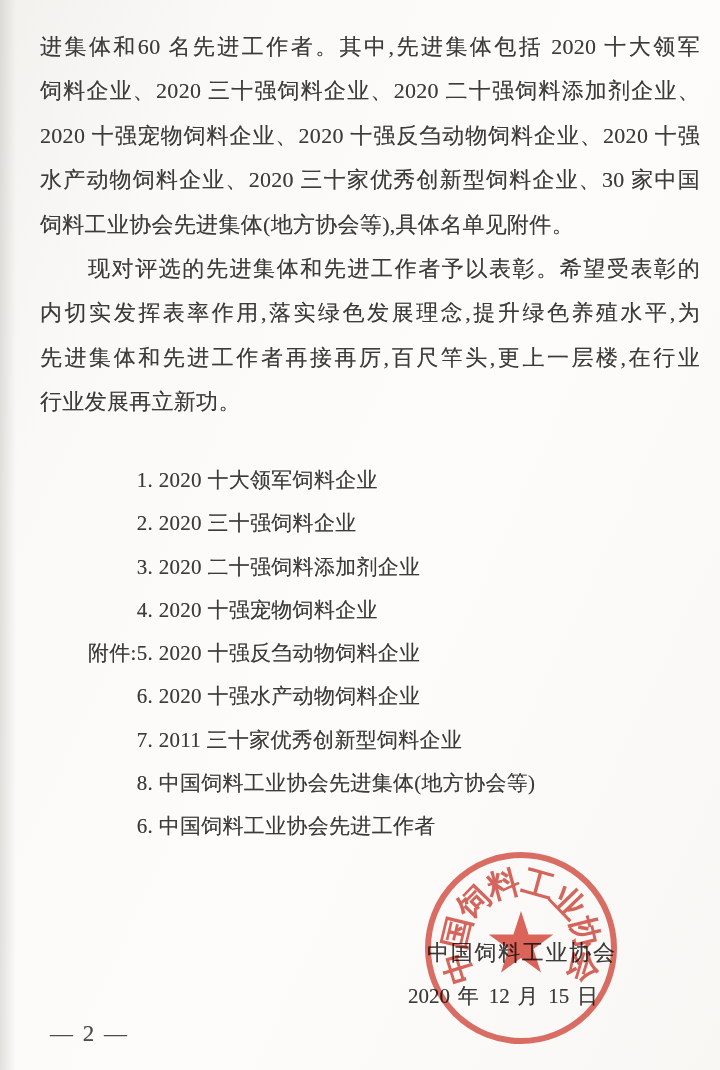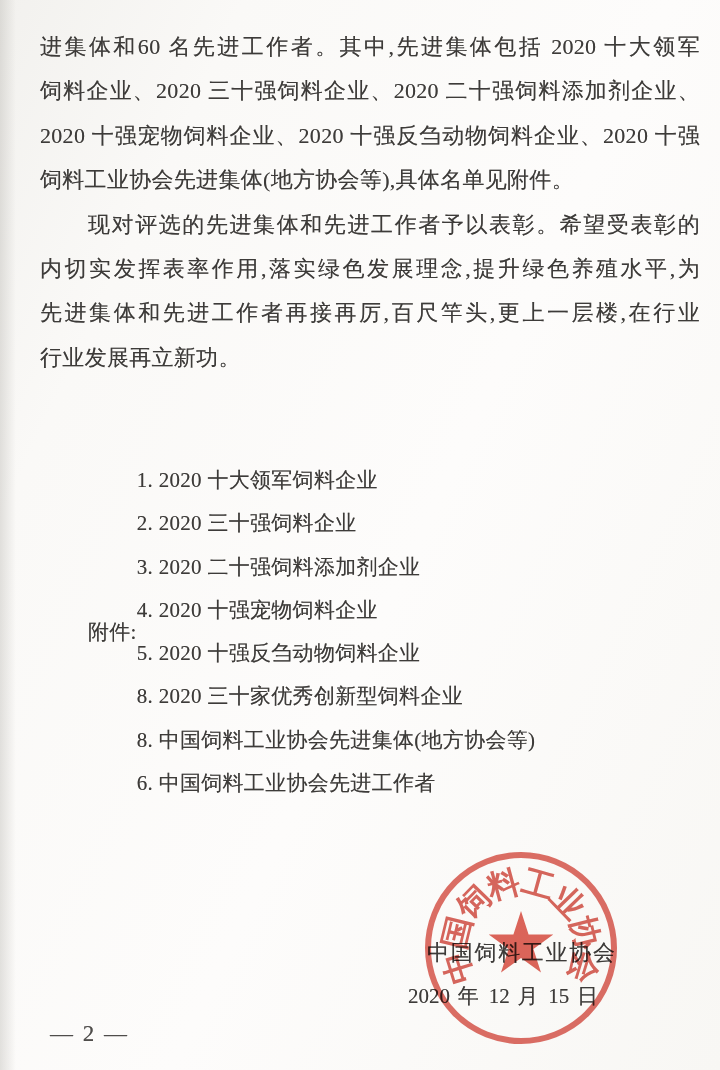--- a/index.html
+++ b/index.html
@@ -58,36 +58,38 @@
 </style>
 </head>
 <body>
 
 <div class="page">
 
   <div class="body-text ink">
     <div class="ln">进集体和60 名先进工作者。其中,先进集体包括 2020 十大领军</div>
     <div class="ln">饲料企业、2020 三十强饲料企业、2020 二十强饲料添加剂企业、</div>
     <div class="ln">2020 十强宠物饲料企业、2020 十强反刍动物饲料企业、2020 十强</div>
+    <div class="ln">水产动物饲料企业、2020 三十家优秀创新型饲料企业、30 家中国</div>
     <div class="ln end">饲料工业协会先进集体(地方协会等),具体名单见附件。</div>
     <div class="ln indent">现对评选的先进集体和先进工作者予以表彰。希望受表彰的</div>
     <div class="ln">内切实发挥表率作用,落实绿色发展理念,提升绿色养殖水平,为</div>
     <div class="ln">先进集体和先进工作者再接再厉,百尺竿头,更上一层楼,在行业</div>
     <div class="ln end">行业发展再立新功。</div>
   </div>
 
   <div class="attachment ink">
     <div class="att-label">附件:</div>
     <div class="att-items">
       <div class="att-item">1. 2020 十大领军饲料企业</div>
       <div class="att-item">2. 2020 三十强饲料企业</div>
       <div class="att-item">3. 2020 二十强饲料添加剂企业</div>
       <div class="att-item">4. 2020 十强宠物饲料企业</div>
       <div class="att-item">5. 2020 十强反刍动物饲料企业</div>
-      <div class="att-item">8. 2020 三十家优秀创新型饲料企业</div>
+      <div class="att-item">6. 2020 十强水产动物饲料企业</div>
+      <div class="att-item">7. 2011 三十家优秀创新型饲料企业</div>
       <div class="att-item">8. 中国饲料工业协会先进集体(地方协会等)</div>
       <div class="att-item">6. 中国饲料工业协会先进工作者</div>
     </div>
   </div>
 
   <div class="signature ink">中国饲料工业协会</div>
   <div class="doc-date ink">2020 年 12 月 15 日</div>
 
   <svg class="seal" viewBox="0 0 200 200" xmlns="http://www.w3.org/2000/svg">
     <circle cx="100" cy="100" r="93" fill="none" stroke="#d5473c" stroke-width="6" stroke-opacity="0.85"></circle>

